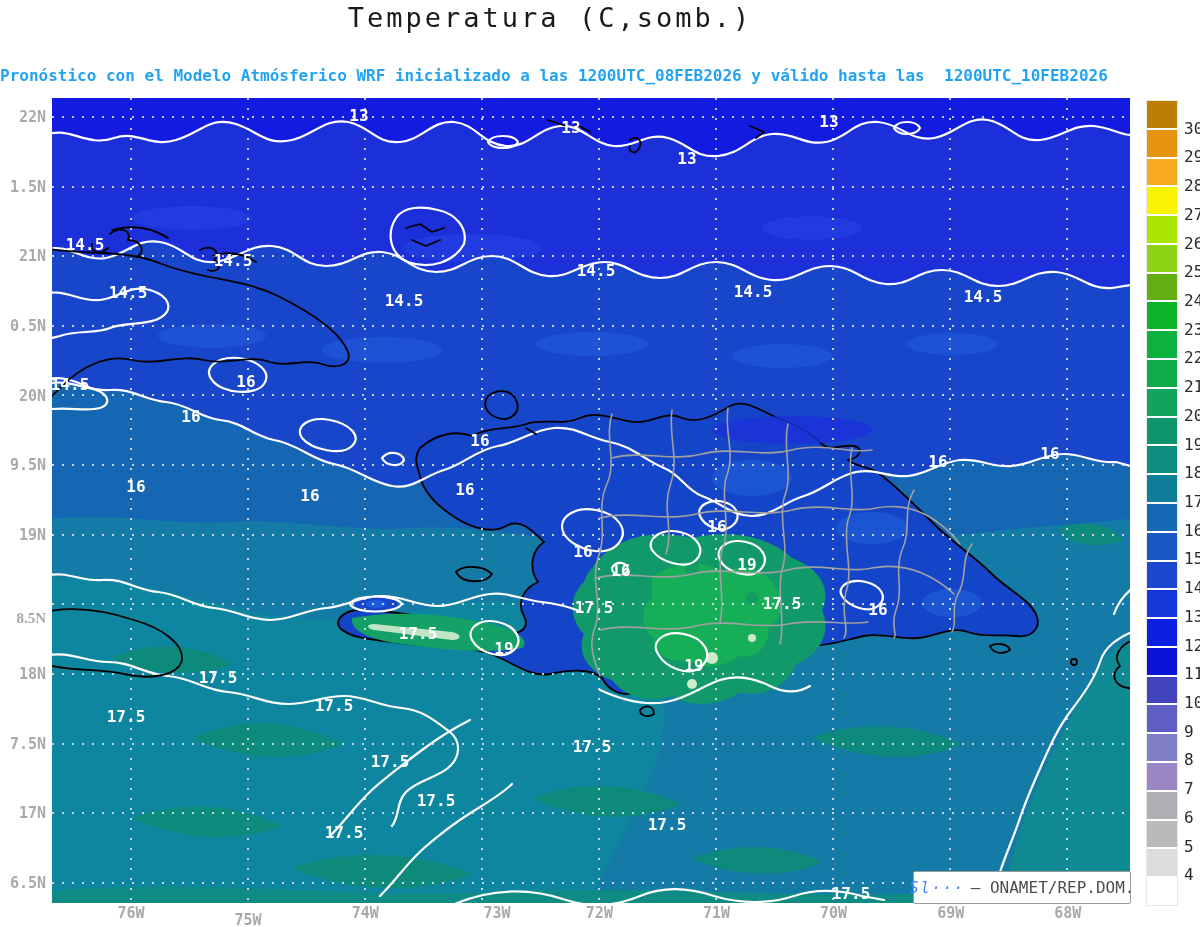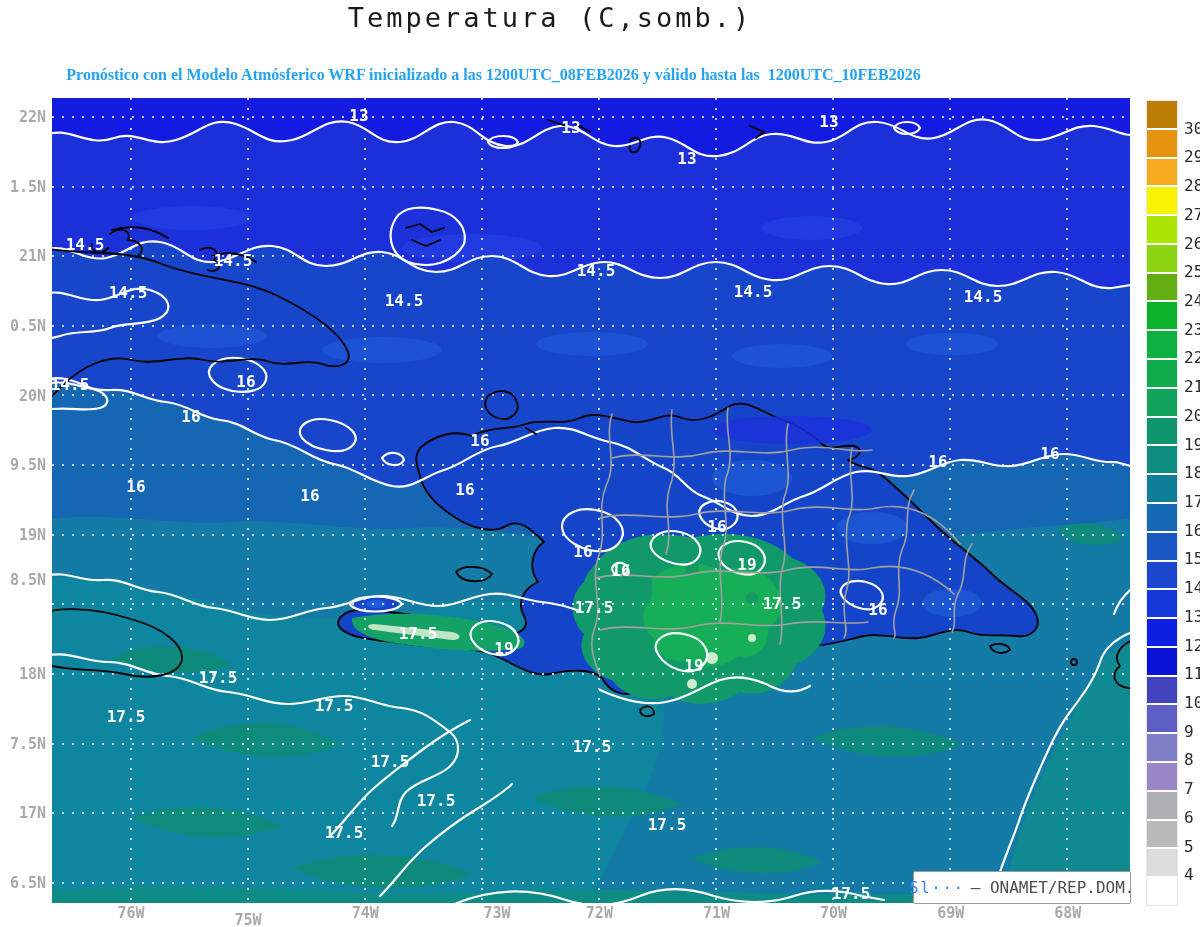--- a/index.html
+++ b/index.html
@@ -4,39 +4,39 @@
 <style>
   html,body{margin:0;padding:0;background:#fff;}
   .stage{position:relative;width:1200px;height:927px;background:#ffffff;
          font-family:"DejaVu Sans Mono",monospace;overflow:hidden;}
   .title{position:absolute;top:2px;left:0;width:1100px;text-align:center;
          font-size:27px;letter-spacing:3px;color:#1a1a1a;white-space:pre;}
   .sub1{position:absolute;top:41px;left:0;width:1200px;text-align:center;
         font-size:17px;font-weight:bold;color:#3b3bf2;white-space:pre;}
   .sub1 span{margin:0 14px;}
   .sub2{position:absolute;top:66px;left:0;width:987px;text-align:center;
-        font-size:16px;font-weight:bold;color:#22a3f2;white-space:pre;font-family:Liberation Serif, serif;}
+        font-size:16px;font-weight:bold;color:#22a3f2;white-space:pre;}
   .mapwrap{position:absolute;left:52px;top:98px;width:1078px;height:805px;}
   .mapwrap svg{position:absolute;left:0;top:0;}
   .overlay{position:absolute;left:0;top:0;width:1078px;height:805px;pointer-events:none;}
   .clabel{position:absolute;transform:translate(-50%,-50%);color:#ffffff;
           font-size:16px;font-weight:bold;white-space:nowrap;}
   .latlab{position:absolute;left:0;width:46px;text-align:right;font-size:15px;
           color:#a9a9a9;font-weight:bold;}
   .lonlab{position:absolute;top:904px;width:60px;margin-left:-30px;text-align:center;
           font-size:15px;color:#a9a9a9;font-weight:bold;}
   .cbar{position:absolute;left:1146px;top:100px;width:30px;height:804px;
         display:flex;flex-direction:column;background:#fff;border:1px solid #e8e8e8;}
   .cbar .cell{flex:1;border-bottom:2px solid #ffffff;}
   .cbar .cell:last-child{border-bottom:none;}
   .cblab{position:absolute;left:1184px;font-size:16px;color:#2b2b2b;}
   .wm{position:absolute;left:913px;top:871px;width:216px;height:31px;background:#ffffff;
       border:1px solid #9a9a9a;border-radius:2px;display:flex;align-items:center;
       justify-content:center;gap:6px;}
-  .wm .script{color:#3f7fff;font-size:15px;letter-spacing:2px;}
+  .wm .script{color:#3f7fff;font-style:italic;font-size:15px;letter-spacing:2px;}
   .wm .wmtext{color:#4d4d4d;font-size:16px;white-space:pre;}
 </style>
 </head>
 <body>
 
 <div class="stage">
 
   <div class="title">Temperatura (C,somb.)</div>
   <div class="sub2">Pronóstico con el Modelo Atmósferico WRF inicializado a las 1200UTC_08FEB2026 y válido hasta las  1200UTC_10FEB2026</div>
 
@@ -227,21 +227,21 @@
   </div>
 
   <div id="axis-layer">
       <span class="latlab" style="top: 108px;">22N</span>
       <span class="latlab" style="top: 177.64px;">1.5N</span>
       <span class="latlab" style="top: 247.28px;">21N</span>
       <span class="latlab" style="top: 316.92px;">0.5N</span>
       <span class="latlab" style="top: 386.56px;">20N</span>
       <span class="latlab" style="top: 456.2px;">9.5N</span>
       <span class="latlab" style="top: 525.84px;">19N</span>
-      <span class="latlab" style="top: 571px;">8.5N</span>
+      <span class="latlab" style="top: 610px; font-family: Liberation Serif, serif;">8.5N</span>
       <span class="latlab" style="top: 665.12px;">18N</span>
       <span class="latlab" style="top: 734.76px;">7.5N</span>
       <span class="latlab" style="top: 804.4px;">17N</span>
       <span class="latlab" style="top: 874.04px;">6.5N</span>
       <span class="lonlab" style="left: 131px;">76W</span>
       <span class="lonlab" style="left: 248.1px; margin-top: 7px;">75W</span>
       <span class="lonlab" style="left: 365.2px;">74W</span>
       <span class="lonlab" style="left: 497px;">73W</span>
       <span class="lonlab" style="left: 599.4px;">72W</span>
       <span class="lonlab" style="left: 716.5px;">71W</span>

